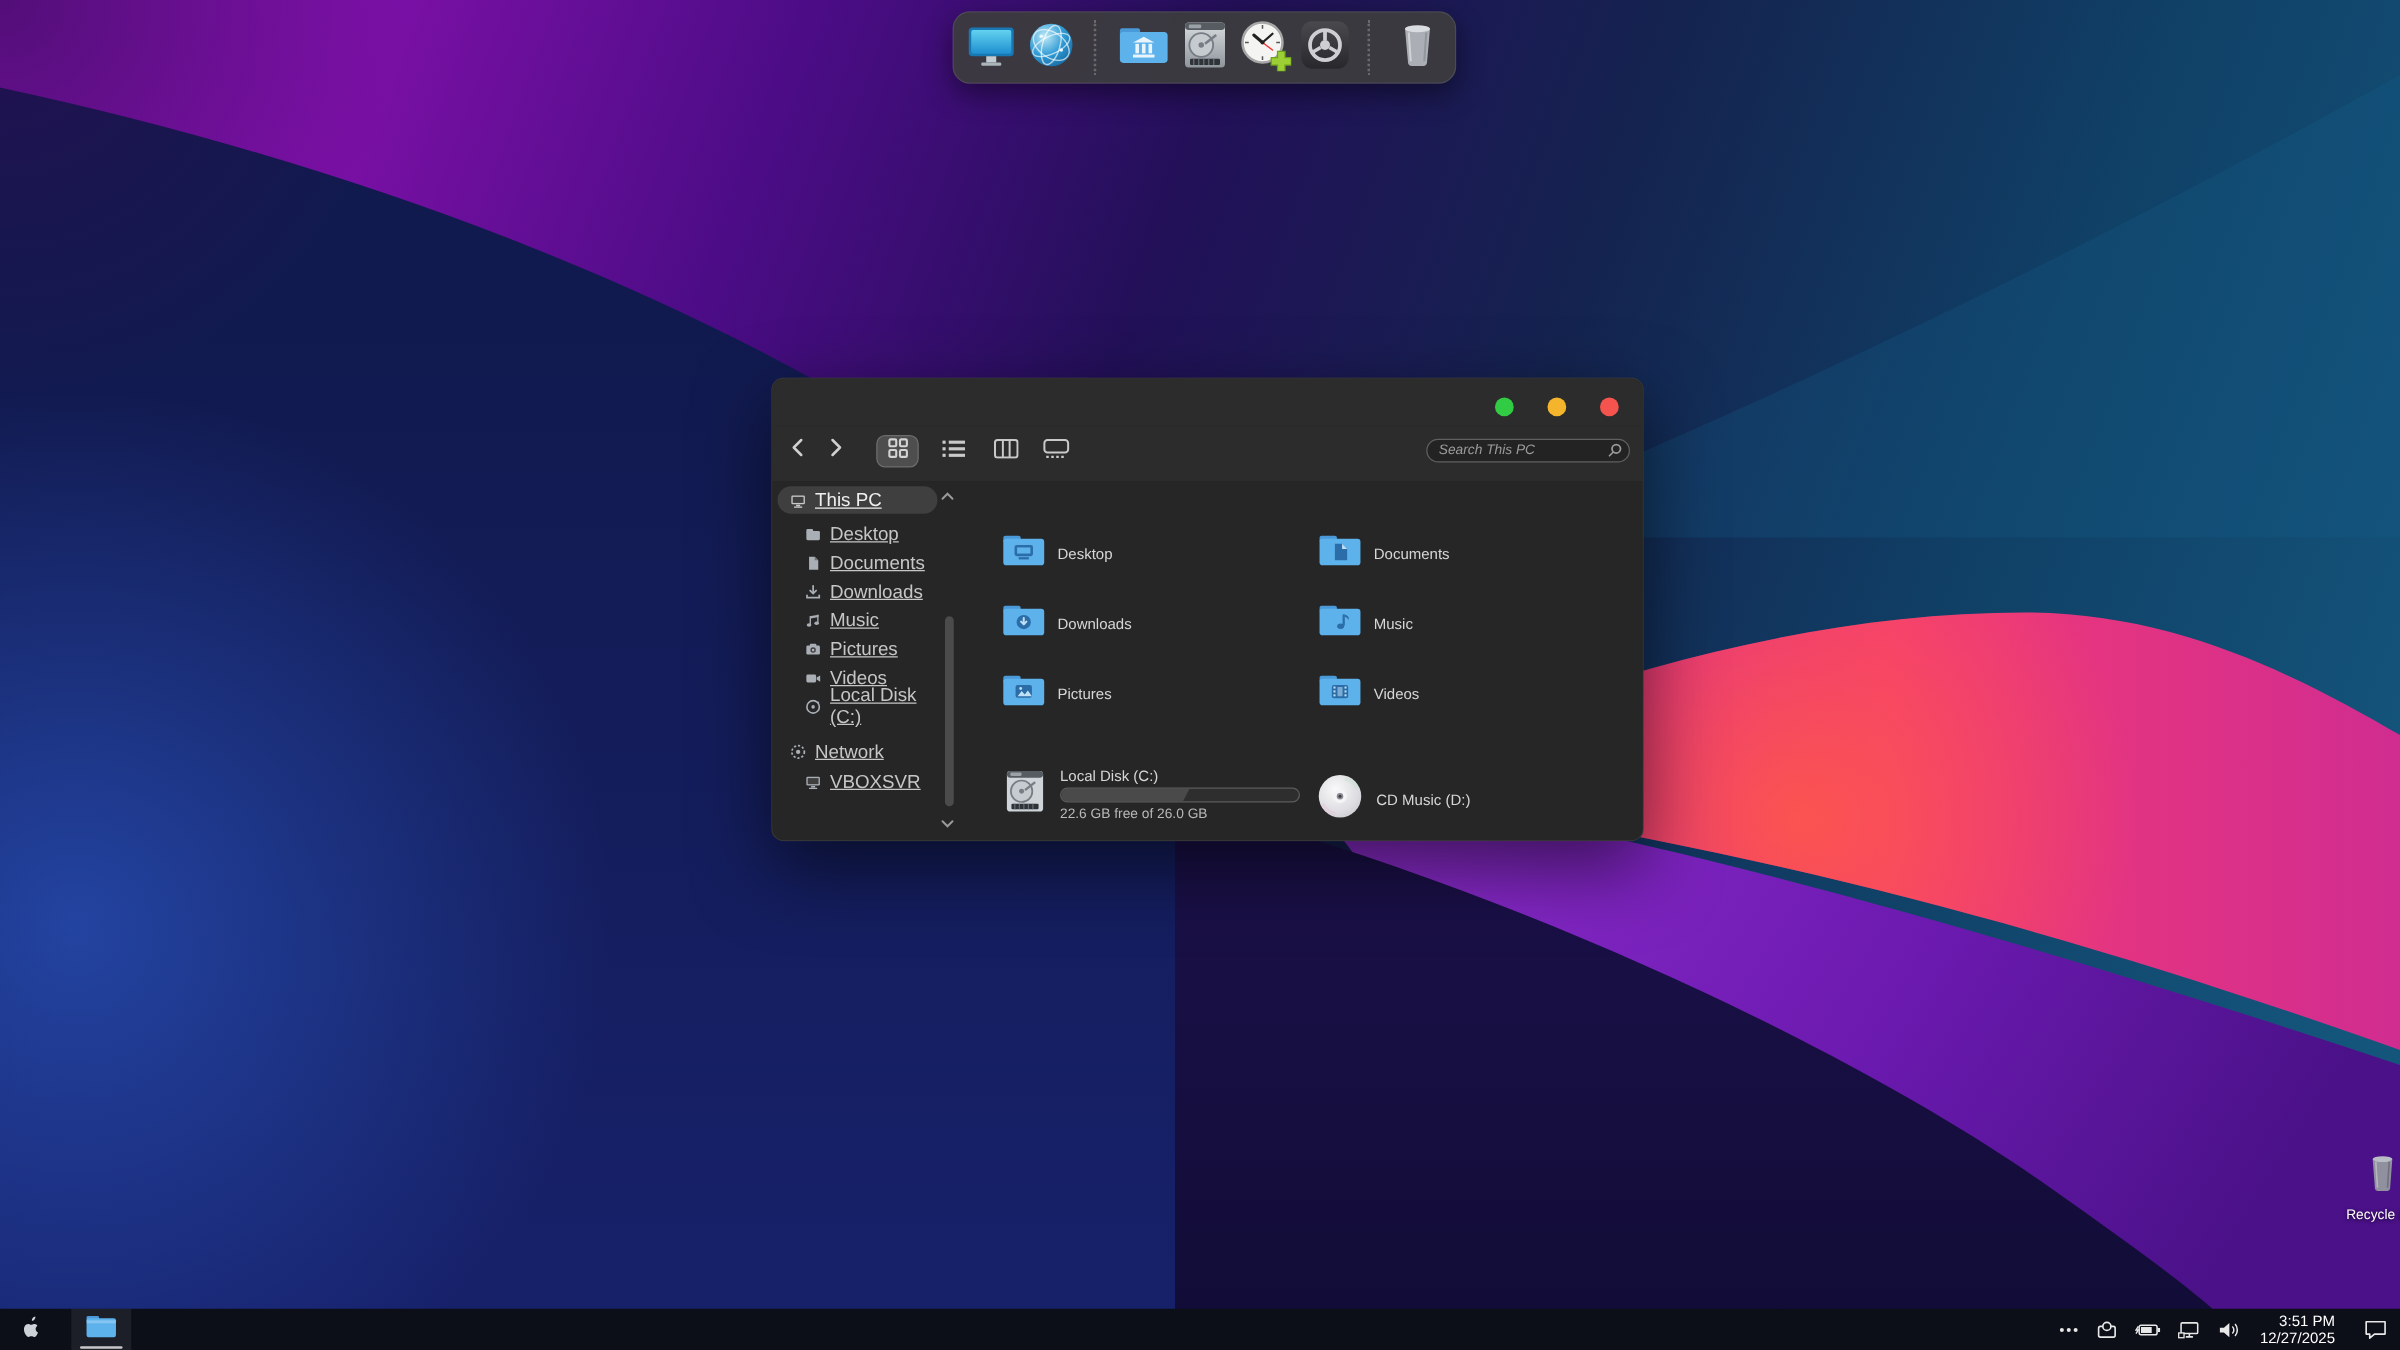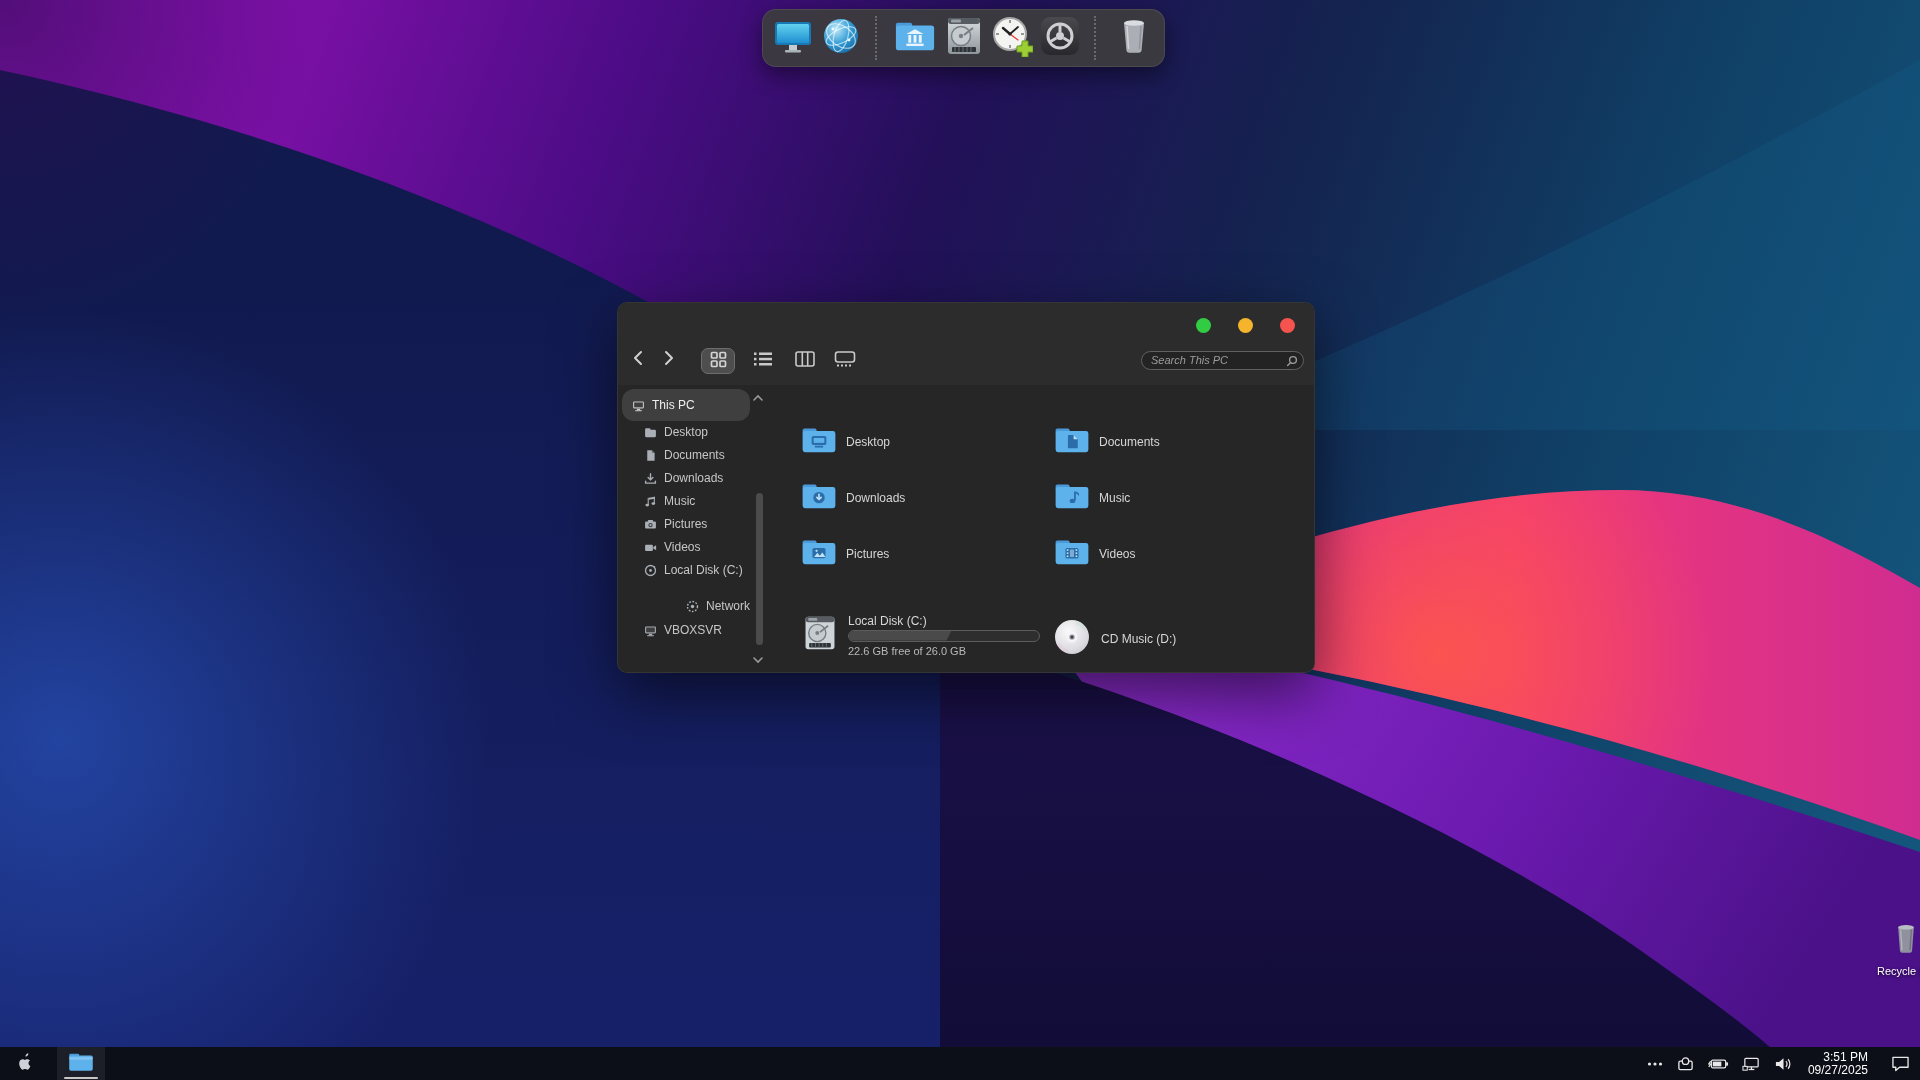--- a/index.html
+++ b/index.html
@@ -39,22 +39,22 @@
     border-radius:10px; color:#c9c9c9; font-style:italic; font-size:11px; padding:0 20px 1px 9px;
     font-family:"Liberation Sans", sans-serif; outline:none; }
   .searchbox input::placeholder { color:#9c9c9c; }
   .search-mag { position:absolute; right:6px; top:3px; }
 
   .win-body { position:absolute; left:0; top:82px; right:0; bottom:0; background:#262626;
     border-radius:0 0 10px 10px; }
 
   
   .sidebar { position:absolute; left:0; top:0; width:150px; bottom:0; }
-  .side-item { position:absolute; left:4px; width:128px; height:32px; display:flex;
-    align-items:center; gap:7px; padding-left:10px; cursor:pointer; color:#c6c6c6; font-size:12px; }
+  .side-item { position:absolute; left:4px; width:128px; height:22px; display:flex;
+    align-items:center; gap:7px; padding-left:10px; cursor:pointer; color:#c6c6c6; font-size:15px;text-decoration:underline; }
   .side-item.child { padding-left:22px; }
   .side-item.selected { background:#3f3f3f; border-radius:12px; color:#efefef; }
   .si-icon { width:13px; height:13px; display:flex; align-items:center; justify-content:center; flex:none; }
   .sb-scroll { position:absolute; right:4px; }
   .sb-thumb { position:absolute; right:5px; top:108px; width:7px; height:152px; background:#4b4b4b;
     border-radius:4px; cursor:pointer; }
 
   
   .tile { position:absolute; display:flex; align-items:center; gap:9px; cursor:pointer; }
   .tile-label { color:#d6d6d6; font-size:12px; }
@@ -433,21 +433,21 @@
         <div class="side-item child" style="top:169px;">
           <span class="si-icon">
             <svg width="13" height="13" viewBox="0 0 12 12">
                 <circle cx="6" cy="6" r="4.6" fill="none" stroke="#a9afb5" stroke-width="1.2"></circle>
                 <circle cx="6" cy="6" r="1.3" fill="#a9afb5"></circle>
                 <path d="M9.2,2.2 l1,1" stroke="#a9afb5" stroke-width="1"></path>
               </svg>
           </span>
           <span class="si-label">Local Disk (C:)</span>
         </div>
-        <div class="side-item" style="top:205px;justify-content:flex-end;">
+        <div class="side-item" style="top:205px;">
           <span class="si-icon">
             <svg width="13" height="13" viewBox="0 0 12 12">
                 <circle cx="6" cy="6" r="4.6" fill="none" stroke="#a9afb5" stroke-width="1.3" stroke-dasharray="1.6,1.4"></circle>
                 <circle cx="6" cy="6" r="1.6" fill="#a9afb5"></circle>
               </svg>
           </span>
           <span class="si-label">Network</span>
         </div>
         <div class="side-item child" style="top:229px;">
           <span class="si-icon">
@@ -674,21 +674,21 @@
       </div>
       <div class="tray-icon">
         <svg width="19" height="16" viewBox="0 0 20 16">
             <path d="M2,6 h3.4 L10,2 V14 L5.4,10 H2 Z" fill="#e8e8e8"></path>
             <path d="M12.5,5 a4.2,4.2 0 0 1 0,6" stroke="#e8e8e8" stroke-width="1.3" fill="none"></path>
             <path d="M14.8,3 a7.5,7.5 0 0 1 0,10" stroke="#e8e8e8" stroke-width="1.3" fill="none"></path>
           </svg>
       </div>
       <div class="tb-clock">
         <div>3:51 PM</div>
-        <div>09/27/2025</div>
+        <div>12/27/2025</div>
       </div>
       <div class="tray-icon" style="margin-left:8px;">
         <svg width="19" height="17" viewBox="0 0 20 18">
             <path d="M2,2.5 H18 V13 H9 L5,16.5 V13 H2 Z" fill="none" stroke="#e8e8e8" stroke-width="1.4" stroke-linejoin="round"></path>
           </svg>
       </div>
     </div>
   </div>
 </div>
 

